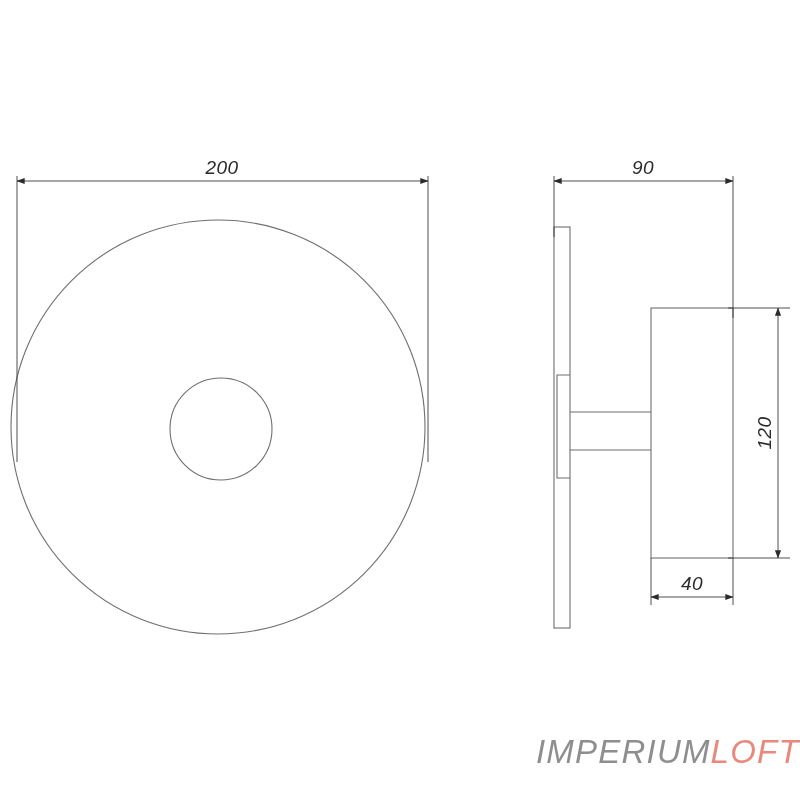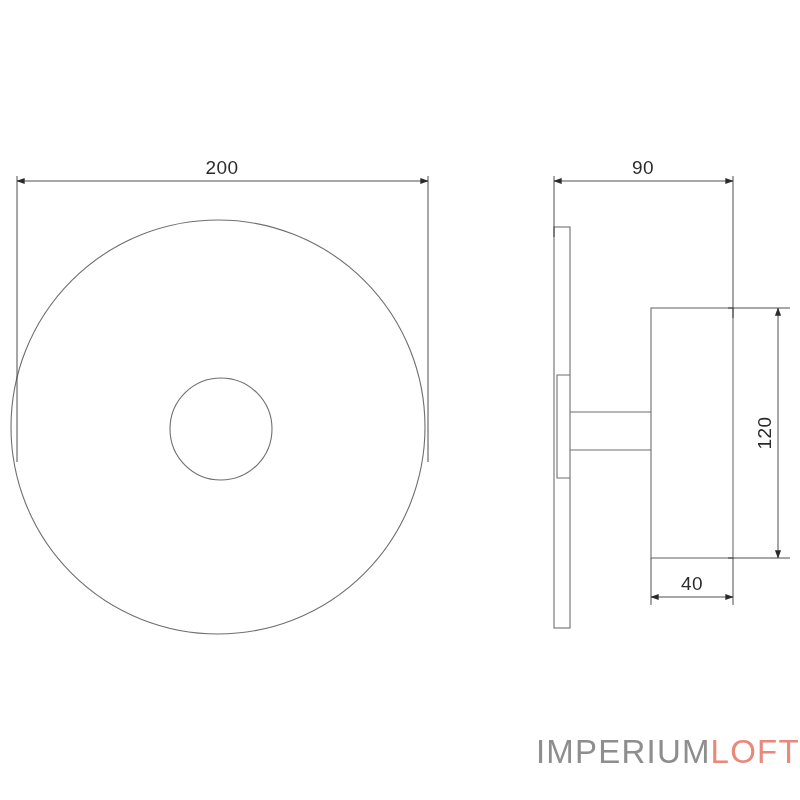--- a/index.html
+++ b/index.html
@@ -14,20 +14,21 @@
     position: relative;
     overflow: hidden;
     font-family: "Liberation Sans", sans-serif;
   }
   #drawing-root {
     position: absolute;
     left: 0;
     top: 0;
     width: 700px;
     height: 800px;
+    font-style: italic;
   }
   svg.sheet {
     display: block;
     width: 800px;
     height: 800px;
   }
   .dim-text {
     font-family: "Liberation Sans", sans-serif;
     font-size: 19px;
     fill: #2b2b2b;

